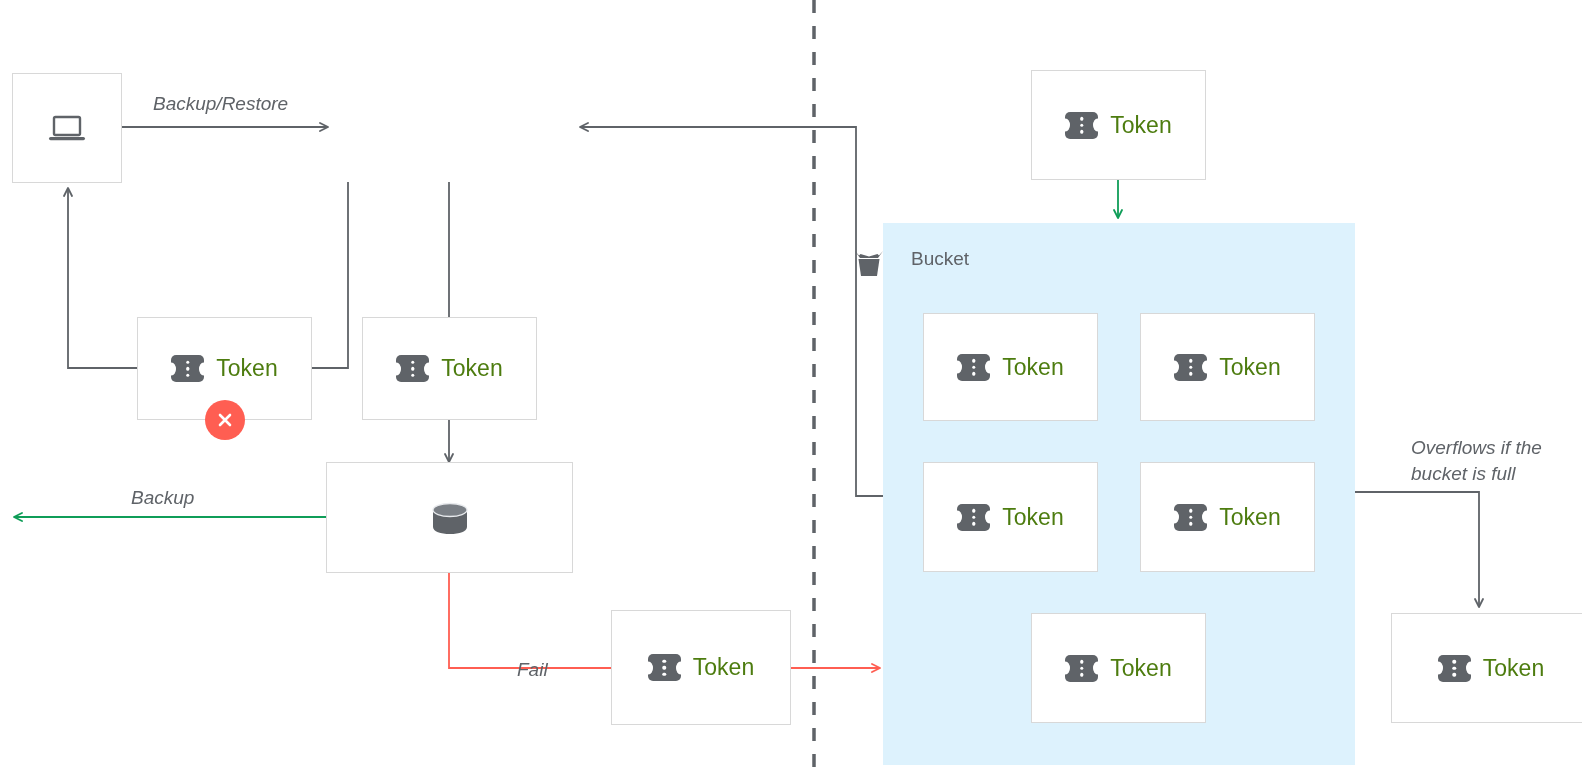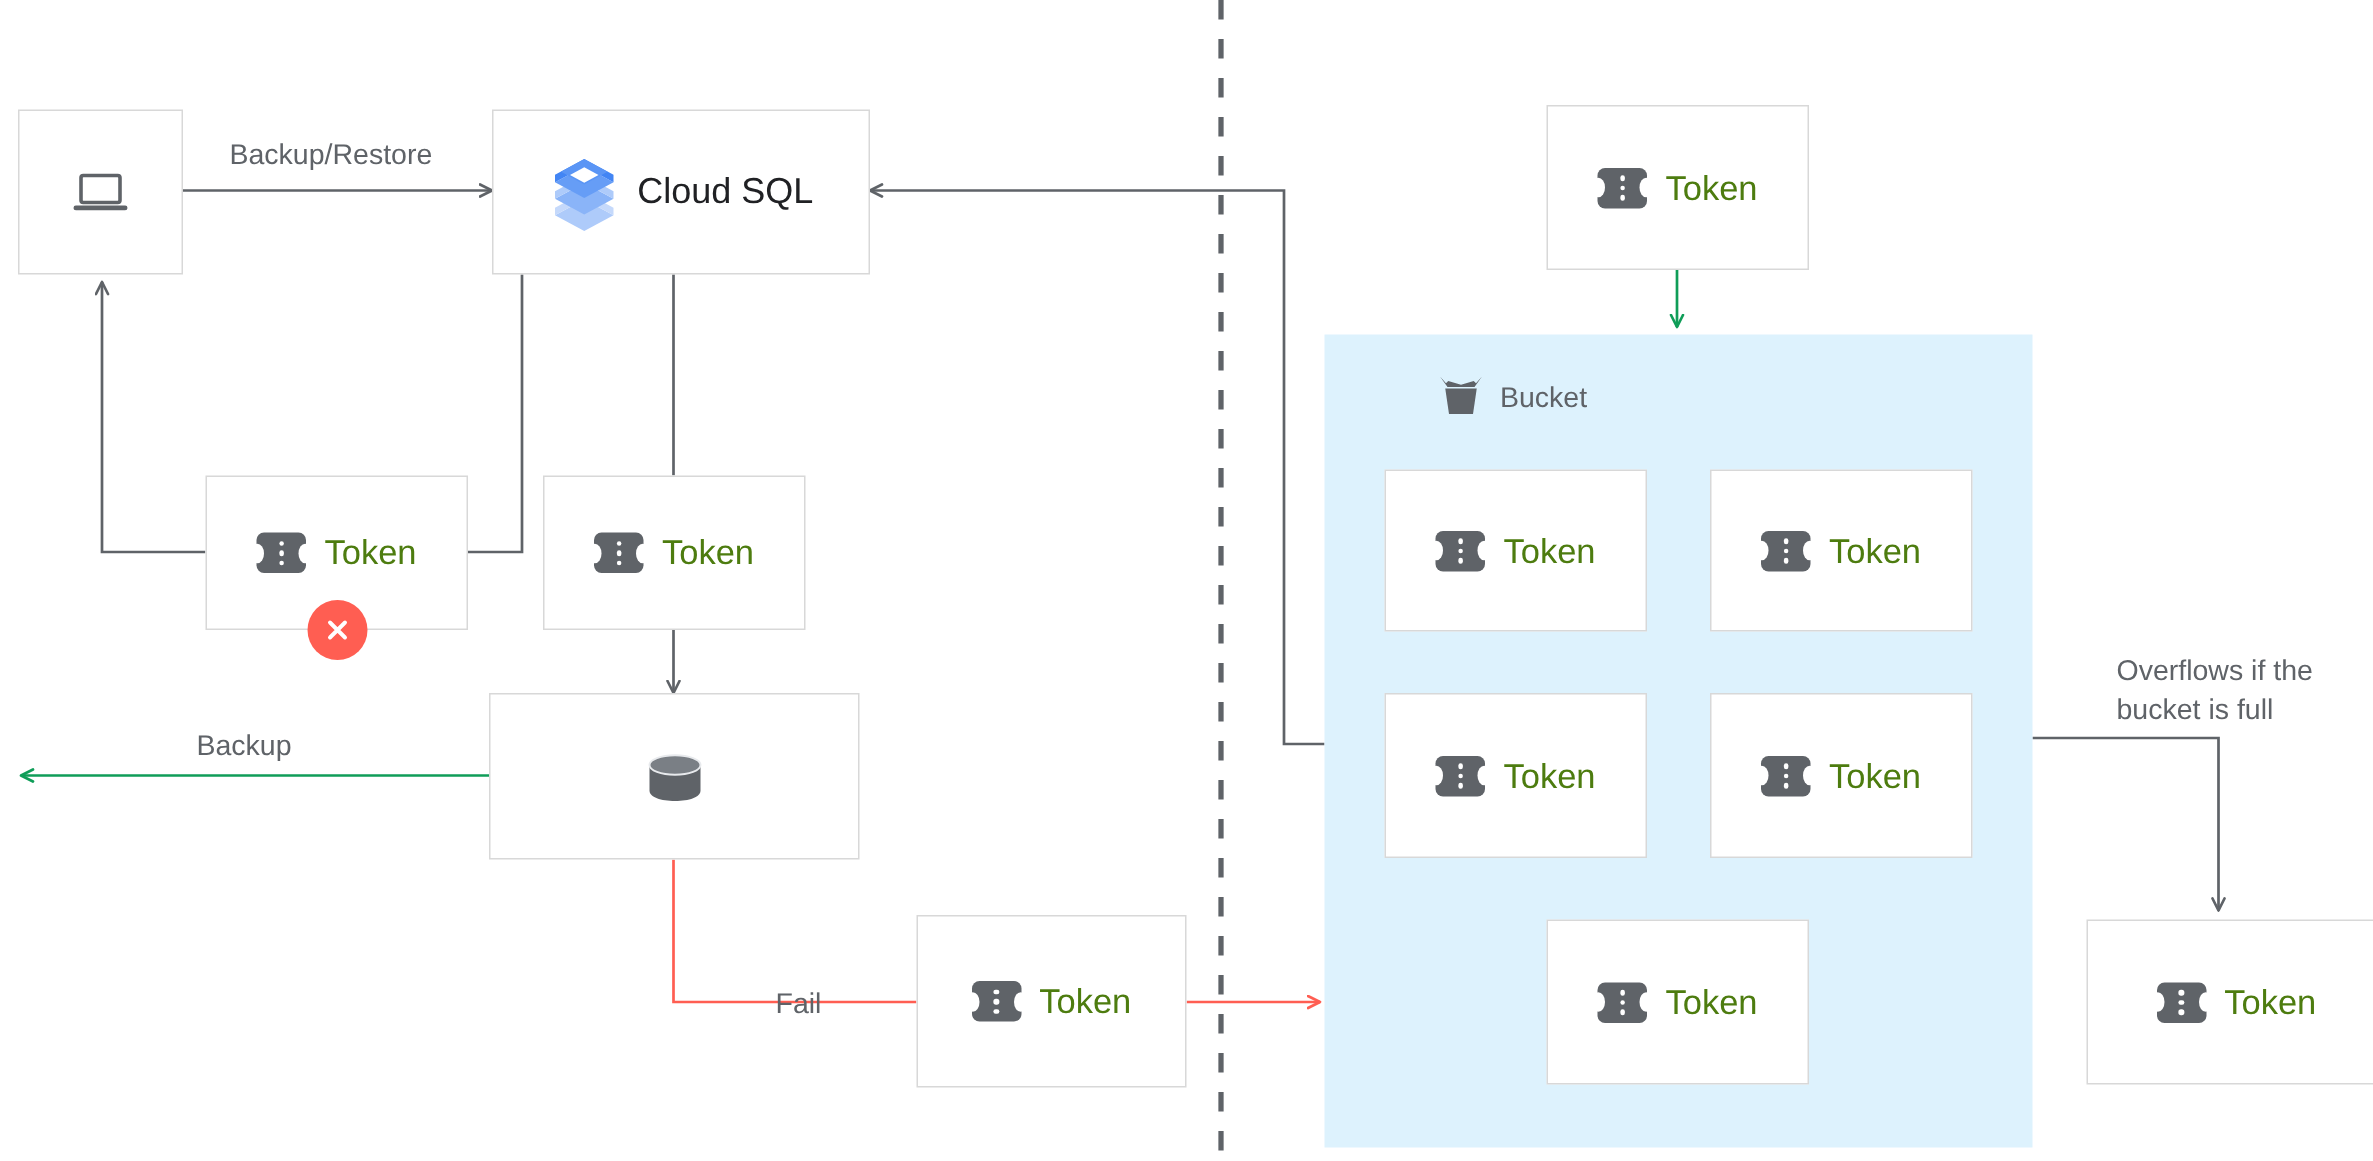--- a/index.html
+++ b/index.html
@@ -21,38 +21,38 @@
   .ico-token .notch{position:absolute;top:50%;transform:translateY(-50%);width:9px;height:13px;background:#ffffff;border-radius:50%;}
   .ico-token .notch.l{left:-4px;}
   .ico-token .notch.r{right:-4px;}
   .ico-token .dots{position:absolute;left:50%;top:50%;transform:translate(-50%,-50%);
       display:flex;flex-direction:column;gap:3px;align-items:center;}
   .ico-token .dots i{display:block;width:3.5px;height:3.5px;border-radius:50%;background:#ffffff;}
 
   
   .ico-laptop{width:40px;height:30px;position:relative;flex:0 0 auto;}
   
-  .bucket-head{position:absolute;left:957px;top:248px;display:flex;align-items:center;gap:9px;}
+  .bucket-head{position:absolute;left:852px;top:248px;display:flex;align-items:flex-start;gap:25px;}
   .bucket-title{font-size:19px;color:#5f6368;}
 
   
   .ico-cloudsql{width:47px;height:52px;flex:0 0 auto;}
 
   
   .ico-db{width:42px;height:34px;flex:0 0 auto;}
 
   
   #bucket-region{position:absolute;left:883px;top:223px;width:472px;height:542px;background:#ddf2fd;}
 
   
   .badge-x{position:absolute;width:40px;height:40px;border-radius:50%;background:#ff5e52;
            display:flex;align-items:center;justify-content:center;}
   .badge-x svg{display:block;}
 
-  .edge-label{position:absolute;font-size:19px;color:#5f6368;white-space:pre-line;line-height:1.35;}
+  .edge-label{position:absolute;font-size:19px;color:#5f6368;white-space:pre-line;line-height:1.35;font-style:italic;}
   .title-main{position:absolute;font-size:25px;font-weight:bold;color:#202124;}
 </style>
 </head>
 <body>
 
 <div id="stage">
 
   <svg id="svg-layer" viewBox="0 0 1582 774">
     <defs>
       <marker id="ah-grey" markerWidth="12" markerHeight="12" refX="9" refY="5" orient="auto" markerUnits="userSpaceOnUse">
@@ -104,39 +104,20 @@
 
   <div class="node" style="left:12px;top:73px;width:110px;height:110px;">
     <span class="ico-laptop">
       <svg width="40" height="32" viewBox="0 0 40 32" aria-hidden="true">
         <rect x="7" y="4" width="26" height="18" rx="1.5" fill="none" stroke="#5f6368" stroke-width="2.4"></rect>
         <rect x="2" y="24" width="36" height="3.2" rx="1.6" fill="#5f6368"></rect>
       </svg>
     </span>
   </div>
 
-  <div class="node" style="left:328px;top:73px;width:252px;height:110px;">
-    <div class="node-inner">
-      <span class="ico-cloudsql">
-        <svg width="47" height="54" viewBox="0 0 47 54" aria-hidden="true">
-          <g>
-            <path d="M23.5 31 L43 41.5 L23.5 52 L4 41.5 Z" fill="#aecbfa"></path>
-            <path d="M4 41.5 L4 36.5 L23.5 26 L43 36.5 L43 41.5 L23.5 31 Z" fill="#c5d9fb"></path>
-            <path d="M23.5 20 L43 30.5 L23.5 41 L4 30.5 Z" fill="#8ab4f8"></path>
-            <path d="M4 30.5 L4 25.5 L23.5 15 L43 25.5 L43 30.5 L23.5 20 Z" fill="#aecbfa"></path>
-            <path d="M23.5 9 L43 19.5 L23.5 30 L4 19.5 Z" fill="#669df6"></path>
-            <path d="M4 19.5 L4 14.5 L23.5 4 L43 14.5 L43 19.5 L23.5 9 Z" fill="#4285f4"></path>
-            <path d="M23.5 4 L39 12.5 L23.5 21 L8 12.5 Z" fill="#5a95f5"></path>
-            <path d="M23.5 9.5 L33 14.7 L23.5 19.9 L14 14.7 Z" fill="#ffffff"></path>
-          </g>
-        </svg>
-      </span>
-      <span class="node-label big">Cloud SQL</span>
-    </div>
-  </div>
 
   <div class="node" style="left:137px;top:317px;width:175px;height:103px;">
     <div class="node-inner">
       <span class="ico-token">
         <span class="body"></span>
           <span class="notch l"></span>
           <span class="notch r"></span>
         <span class="dots">
             <i></i>
             <i></i>

